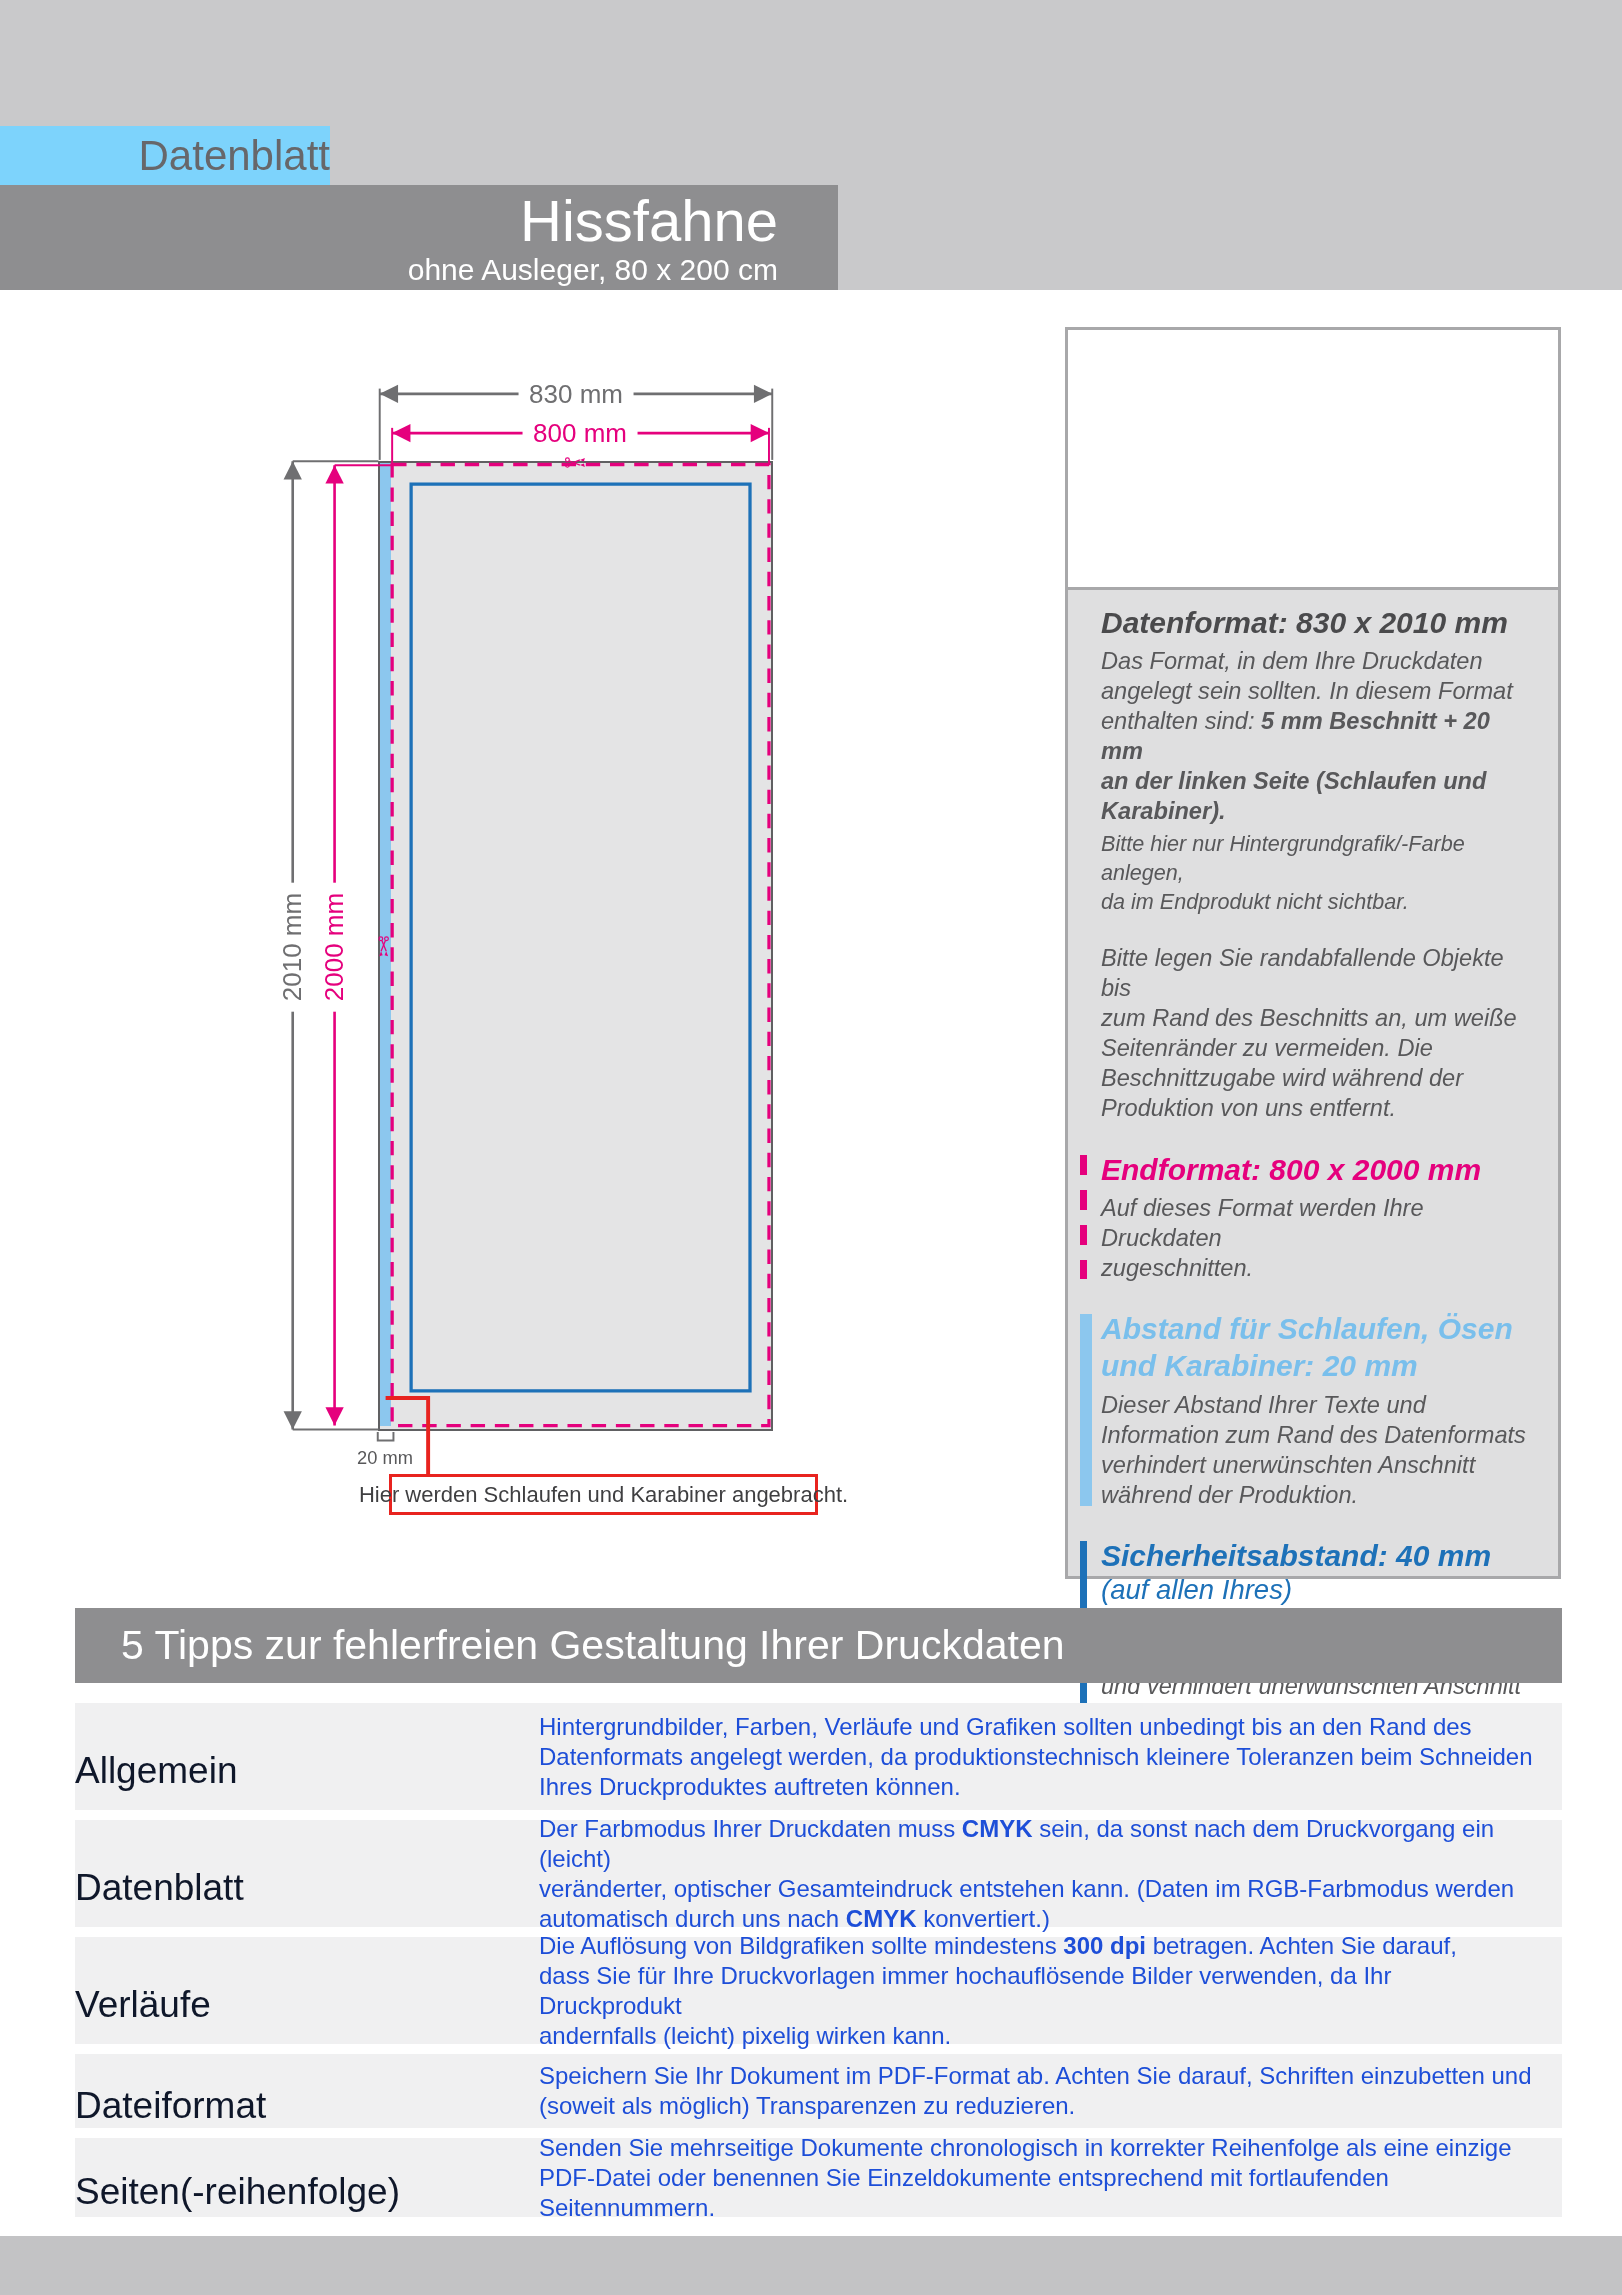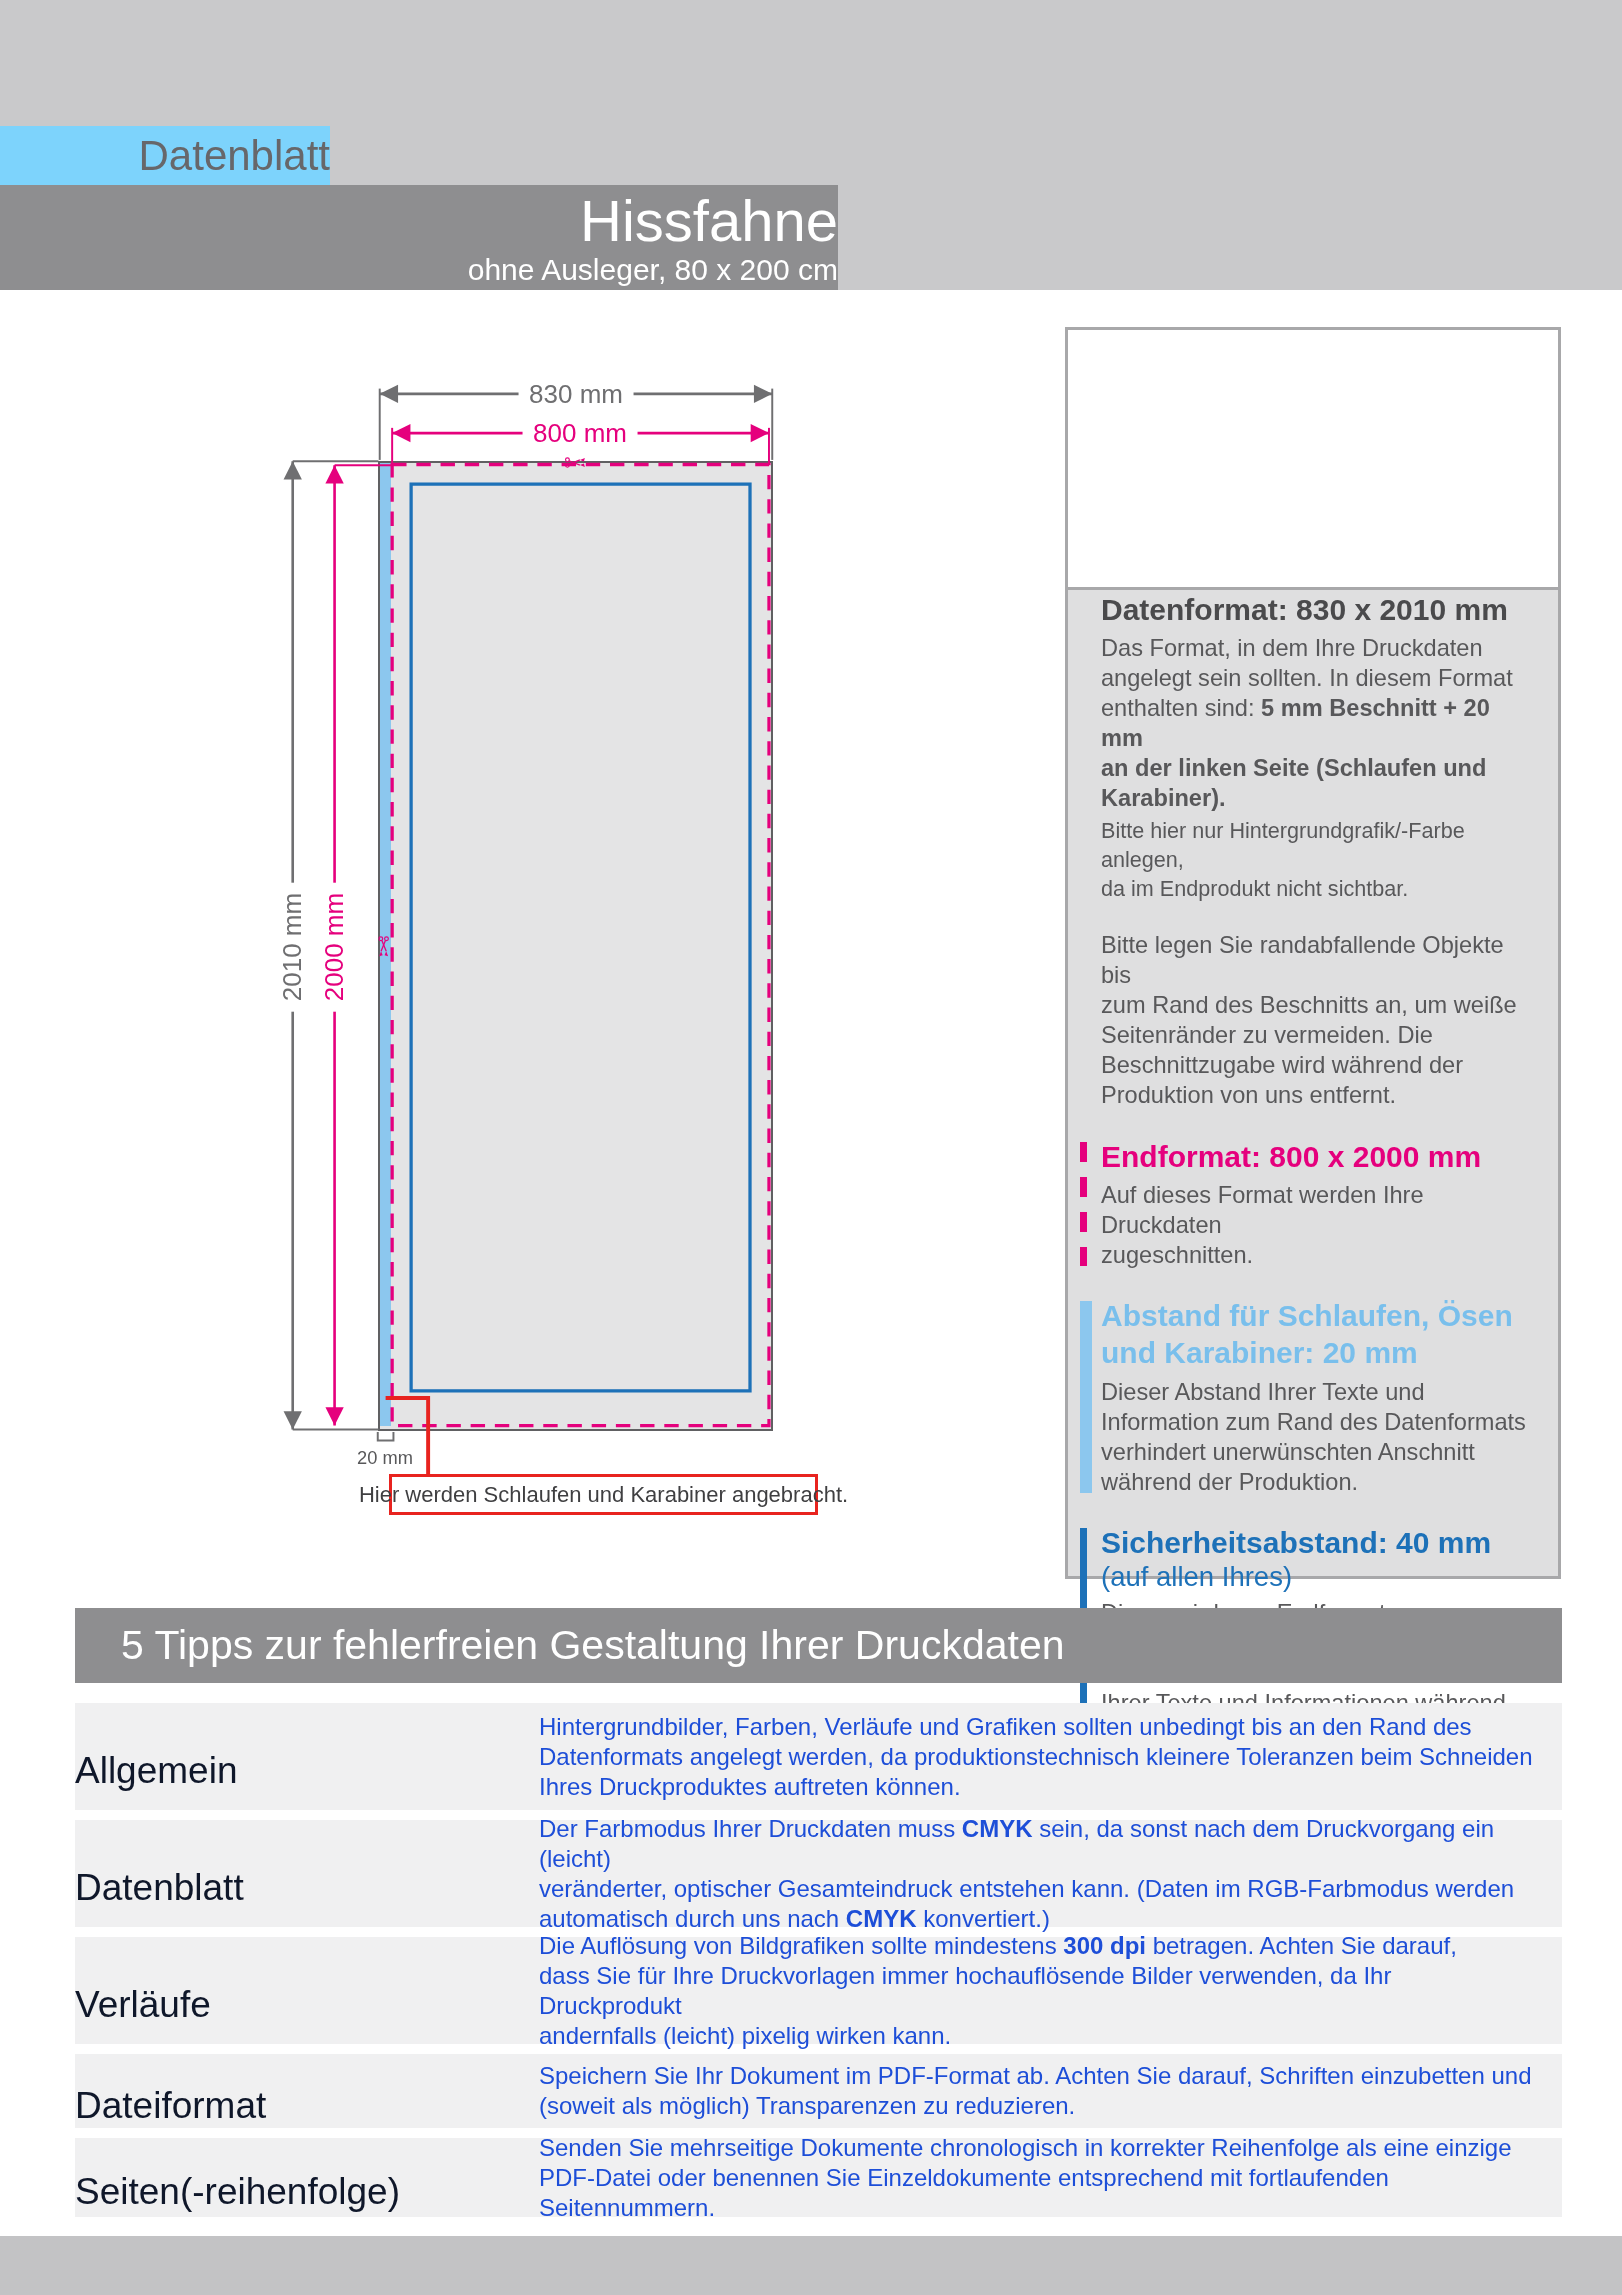--- a/index.html
+++ b/index.html
@@ -8,38 +8,38 @@
     font-family:"Liberation Sans", sans-serif;color:#58585a;
     -webkit-font-smoothing:antialiased;overflow:hidden;
   }
   .abs{position:absolute;}
   
   .band-top{left:0;top:0;width:1623px;height:290px;background:#c9c9cb;}
   .datenblatt-box{left:0;top:126px;width:330px;height:59px;background:#7dd3fc;
     font-size:42px;line-height:59px;color:#67676a;padding-left:62px;box-sizing:border-box;text-align:right;}
   .title-box{left:0;top:185px;width:838px;height:105px;background:#8e8e90;
     display:flex;flex-direction:column;align-items:flex-end;justify-content:center;
-    box-sizing:border-box;}
+    padding-right:60px;box-sizing:border-box;}
   .title-main{font-size:58px;line-height:63px;color:#ffffff;}
   .title-sub{font-size:30px;line-height:35px;color:#ffffff;margin-left:8px;}
   
   .flag-box{left:378px;top:461px;width:391px;height:966px;background:#e4e4e5;border:2px solid #606062;}
   .loop-strip{left:380px;top:463px;width:10.5px;height:963px;background:#8cc7ee;}
   svg.overlay{left:0;top:0;width:1623px;height:2295px;pointer-events:none;}
   .dim-label{background:#ffffff;font-size:26px;line-height:30px;color:#6f6f71;padding:0 10.5px;white-space:nowrap;}
   .dim-label.magenta{color:#e5007d;}
   .center-xy{transform:translate(-50%,-50%);}
   .rot{transform:translate(-50%,-50%) rotate(-90deg);}
   .label-20{font-size:18.3px;color:#58585a;transform:translate(-50%,0);white-space:nowrap;}
   .callout{left:389px;top:1474px;width:423px;height:35px;background:#ffffff;border:3.3px solid #e8231f;
     display:flex;align-items:center;justify-content:center;font-size:22px;color:#3f3f41;white-space:nowrap;}
   
   .panel{left:1065px;top:327px;width:496px;height:1252px;border:3.3px solid #a8a8aa;background:#ffffff;box-sizing:border-box;}
   .panel-gray{position:absolute;left:0;bottom:0;width:100%;height:989px;background:#dfdfe0;
-    border-top:3.3px solid #a8a8aa;box-sizing:border-box;padding:1px 25px 0 33px;}
+    border-top:3.3px solid #a8a8aa;box-sizing:border-box;padding:14px 25px 0 33px;font-style:italic;}
   .blk{margin:0 0 27.5px 0;position:relative;}
   .blk h3{margin:0 0 5.2px 0;font-size:30px;line-height:37px;color:#4a4a4c;font-weight:bold;white-space:pre-line;}
   .blk .body{font-size:23.6px;line-height:30px;color:#58585a;white-space:pre-line;}
   .blk .note{font-size:21.6px;line-height:29px;color:#58585a;margin-top:2.6px;white-space:pre-line;}
   .blk .b{font-weight:bold;}
   .bar{padding-left:0;}
   .bar::before{content:"";position:absolute;left:-21px;top:3.9px;bottom:3.9px;}
   .bar-endformat::before{width:7.2px;background:repeating-linear-gradient(to bottom,#e5007d 0 19.6px,transparent 19.6px 35px);}
   .bar-abstand::before{width:11.8px;background:#8cc7ee;}
   .bar-sicherheit::before{width:6.5px;background:#1d71b8;}

